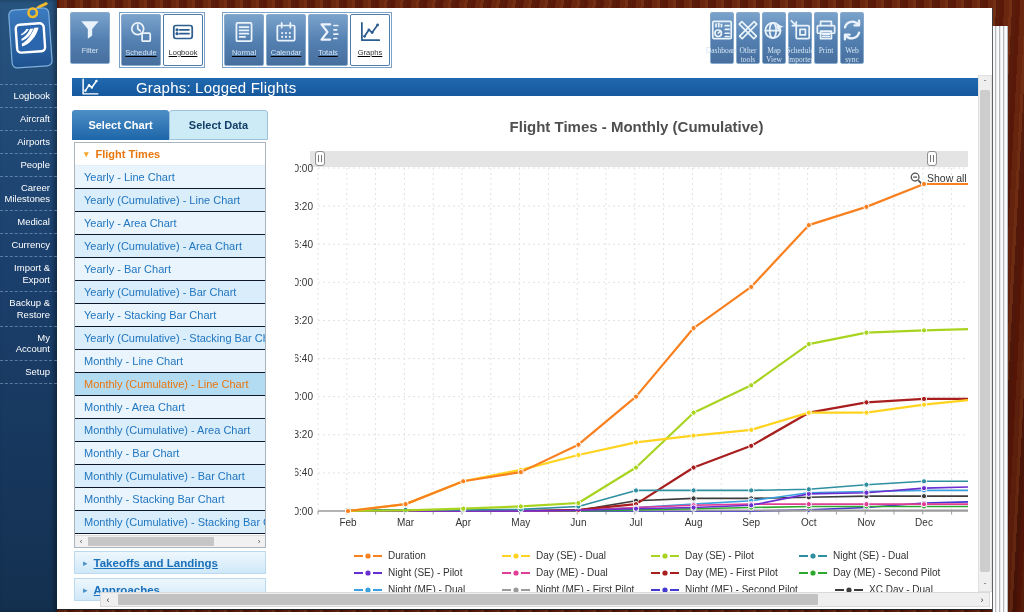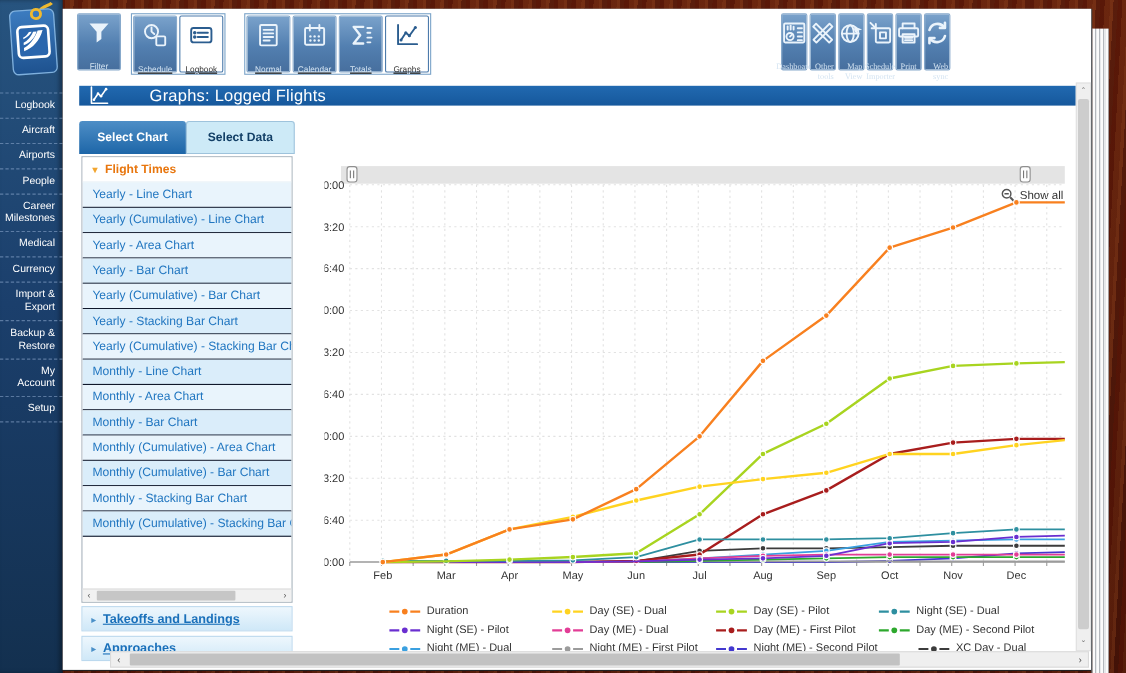--- a/index.html
+++ b/index.html
@@ -24,21 +24,21 @@
   #win{position:absolute;left:57px;top:8px;width:935px;height:601px;background:#fff;
     box-shadow:1px 0 0 #3a3a3a,0 1px 0 #222;}
   
   .tb-group{position:absolute;top:4px;display:flex;gap:2px;}
   .tb-bordered{border:1px solid #7ba3c9;padding:1px;background:#fff;text-decoration:underline;}
   .tb-btn{position:relative;width:40px;height:52px;display:flex;flex-direction:column;align-items:center;
     justify-content:flex-start;cursor:pointer;border-radius:2px;
     background:linear-gradient(180deg,#7aa2cb 0%,#527fb0 55%,#476f9e 100%);
     color:#eaf3fb;border:1px solid #87a9cb;box-sizing:border-box;}
   .tb-btn .ic{margin-top:4px;width:26px;height:26px;}
-  .tb-btn .lbl{font-size:7.5px;line-height:1.15;text-align:right;color:#d4e4f2;margin-top:14px;padding:0 1px;}
+  .tb-btn .lbl{font-size:7.5px;line-height:1.15;text-align:center;color:#d4e4f2;margin-top:4px;padding:0 1px;}
   .tb-btn.sel{background:#fff;border:1px solid #4d7bab;color:#2b5d8f;}
   .tb-btn.sel .lbl{color:#333;}
   .tb-btn.wide{width:24px;font-family:Liberation Serif, serif;}
   
   #hdr{position:absolute;left:15px;top:70px;width:906px;height:18px;
     background:linear-gradient(180deg,#2169b0,#16589c);display:flex;align-items:center;gap:24px;}
   #hdr .ic{width:22px;height:22px;margin-left:7px;color:#fff;}
   #hdr-title{color:#fff;font-size:15px;margin-left:11px;letter-spacing:.2px;}
   
   #tabs{position:absolute;left:15px;top:102px;width:196px;height:30px;display:flex;}
@@ -290,47 +290,50 @@
       </div>
     <div id="chart-list">
       <div class="cl-head">
         <span class="tri">▾</span>
         <span>Flight Times</span>
       </div>
       <div id="cl-items">
           <div class="cl-item">Yearly - Line Chart</div>
           <div class="cl-item">Yearly (Cumulative) - Line Chart</div>
           <div class="cl-item">Yearly - Area Chart</div>
+          <div class="cl-item">Yearly (Cumulative) - Area Chart</div>
           <div class="cl-item">Yearly - Bar Chart</div>
           <div class="cl-item">Yearly (Cumulative) - Bar Chart</div>
           <div class="cl-item">Yearly - Stacking Bar Chart</div>
           <div class="cl-item">Yearly (Cumulative) - Stacking Bar Chart</div>
           <div class="cl-item">Monthly - Line Chart</div>
+          <div class="cl-item sel">Monthly (Cumulative) - Line Chart</div>
           <div class="cl-item">Monthly - Area Chart</div>
+          <div class="cl-item">Monthly (Cumulative) - Area Chart</div>
           <div class="cl-item">Monthly - Bar Chart</div>
-          <div class="cl-item">Monthly (Cumulative) - Area Chart</div>
           <div class="cl-item">Monthly (Cumulative) - Bar Chart</div>
           <div class="cl-item">Monthly - Stacking Bar Chart</div>
           <div class="cl-item">Monthly (Cumulative) - Stacking Bar Chart</div>
         </div>
       <div class="mini-hscroll">
         <span class="arr" style="left:0">‹</span>
         <span class="thumb" style="left:13px;width:126px"></span>
         <span class="arr" style="right:0">›</span>
       </div>
     </div>
     <div class="grp-bar" style="top:543px">
       <span class="tri">▸</span>
       <span class="txt">Takeoffs and Landings</span>
     </div>
     <div class="grp-bar" style="top:570px">
       <span class="tri">▸</span>
       <span class="txt">Approaches</span>
     </div>
 
+    <div id="chart-title">Flight Times - Monthly (Cumulative)</div>
     <div id="range-slider">
       <span class="slider-handle" style="left:5px">
           <i></i>
           <i></i>
         </span>
       <span class="slider-handle" style="left:617px">
           <i></i>
           <i></i>
         </span>
     </div>

